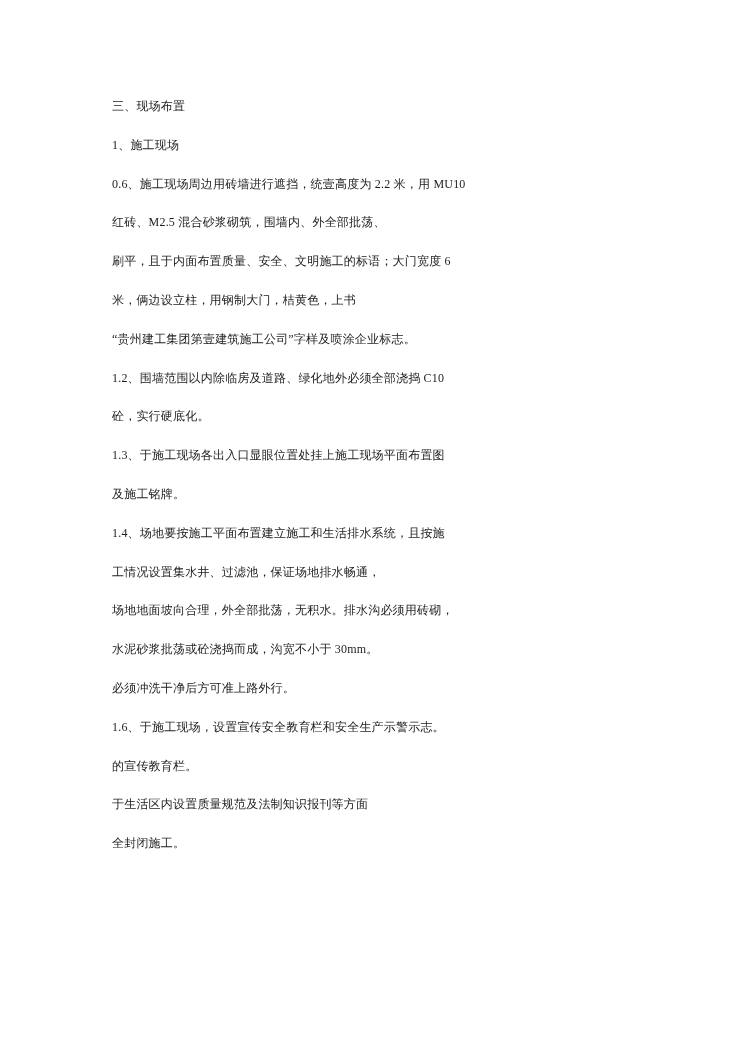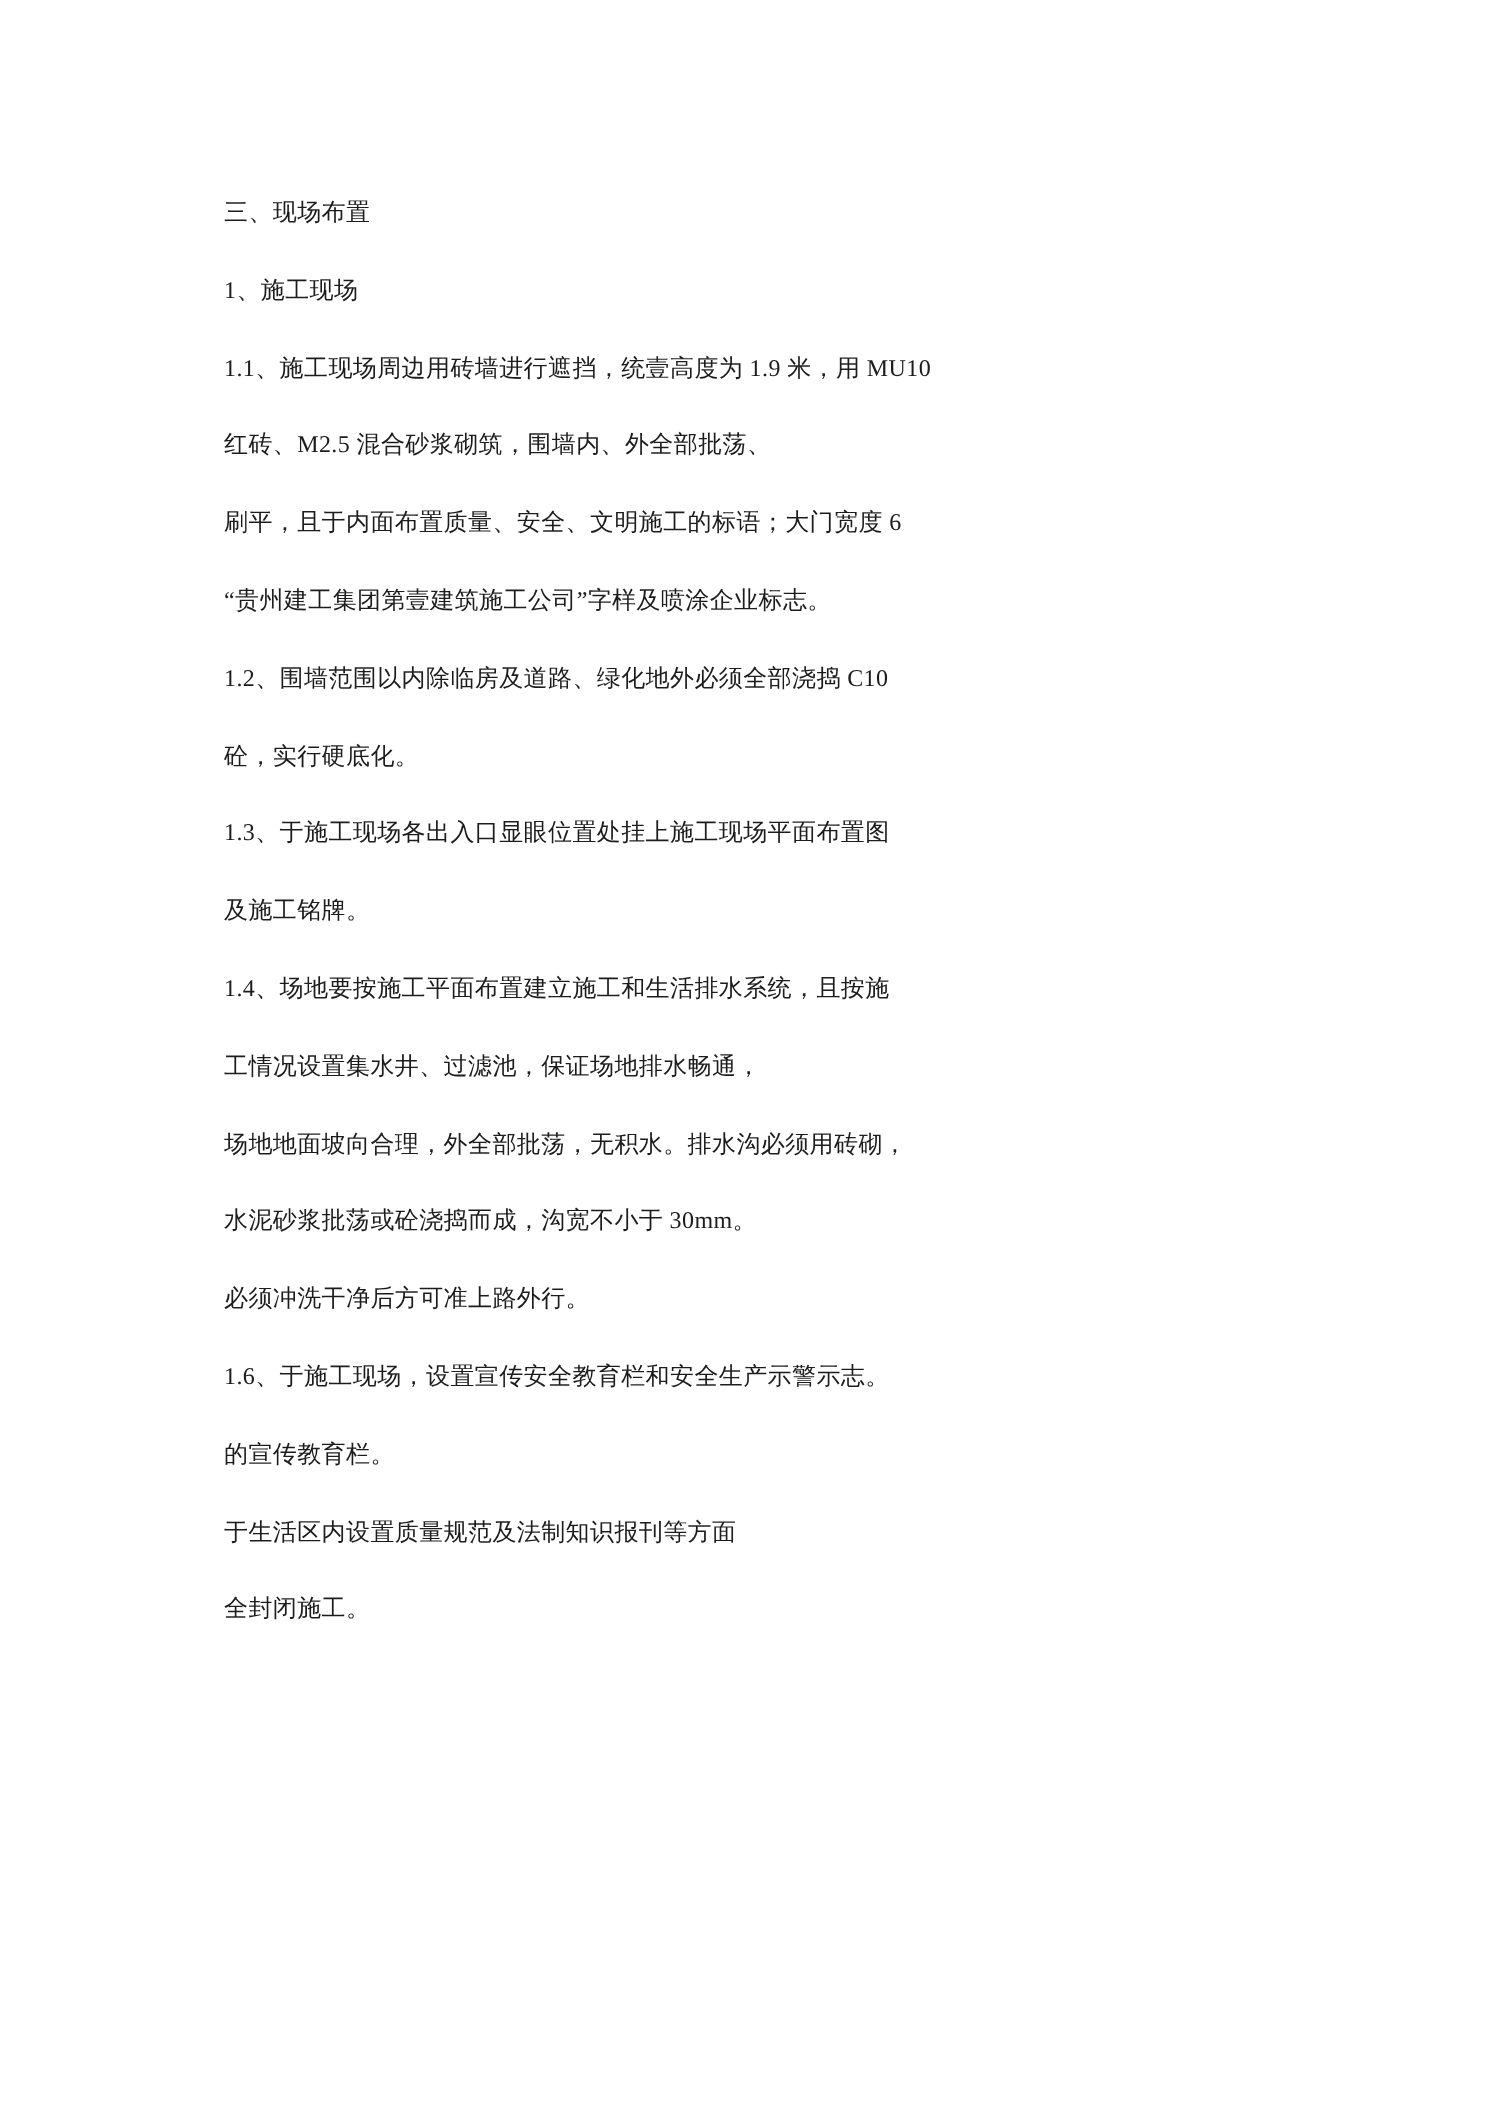--- a/index.html
+++ b/index.html
@@ -32,23 +32,24 @@
     font-weight: 400;
   }
 </style>
 </head>
 <body>
 
 <div class="page">
   <div class="content">
     <p class="doc-line">三、现场布置</p>
     <p class="doc-line">1、施工现场</p>
-    <p class="doc-line">1.1、施工现场周边用砖墙进行遮挡，统壹高度为 1.9 米，用 MU10</p>
+    <p class="doc-line">0.6、施工现场周边用砖墙进行遮挡，统壹高度为 2.2 米，用 MU10</p>
     <p class="doc-line">红砖、M2.5 混合砂浆砌筑，围墙内、外全部批荡、</p>
     <p class="doc-line">刷平，且于内面布置质量、安全、文明施工的标语；大门宽度 6</p>
+    <p class="doc-line">米，俩边设立柱，用钢制大门，桔黄色，上书</p>
     <p class="doc-line">“贵州建工集团第壹建筑施工公司”字样及喷涂企业标志。</p>
     <p class="doc-line">1.2、围墙范围以内除临房及道路、绿化地外必须全部浇捣 C10</p>
     <p class="doc-line">砼，实行硬底化。</p>
     <p class="doc-line">1.3、于施工现场各出入口显眼位置处挂上施工现场平面布置图</p>
     <p class="doc-line">及施工铭牌。</p>
     <p class="doc-line">1.4、场地要按施工平面布置建立施工和生活排水系统，且按施</p>
     <p class="doc-line">工情况设置集水井、过滤池，保证场地排水畅通，</p>
     <p class="doc-line">场地地面坡向合理，外全部批荡，无积水。排水沟必须用砖砌，</p>
     <p class="doc-line">水泥砂浆批荡或砼浇捣而成，沟宽不小于 30mm。</p>
     <p class="doc-line">必须冲洗干净后方可准上路外行。</p>

